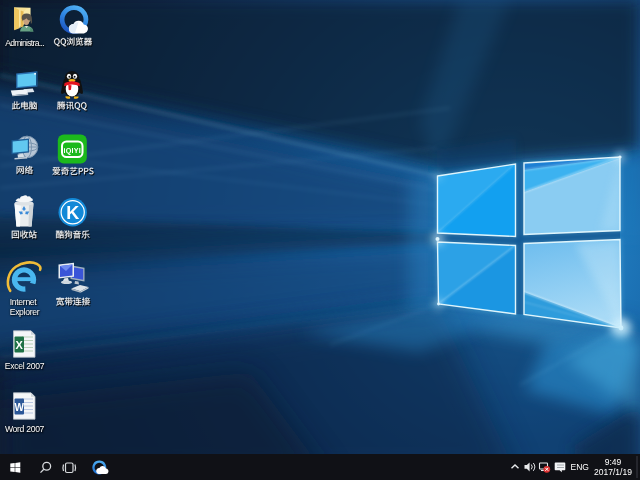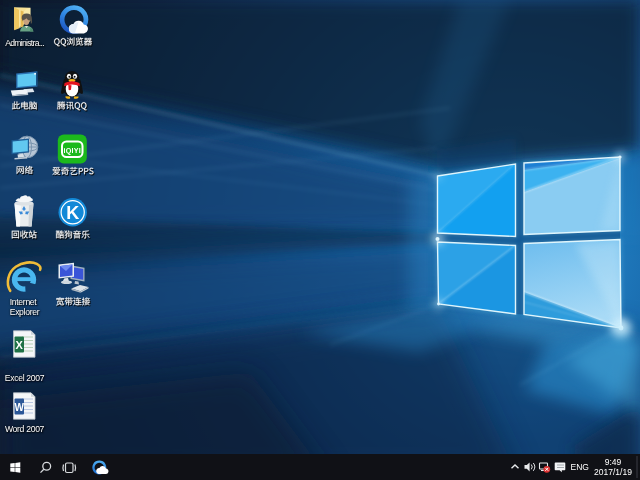--- a/index.html
+++ b/index.html
@@ -373,15 +373,15 @@
 </g>
 <text x="570.5" y="470" font-family="Liberation Sans" font-size="8.5" fill="#fff">ENG</text>
 <text x="613" y="464.5" font-family="Liberation Sans" font-size="8.5" fill="#fff" text-anchor="middle">9:49</text>
 <text x="613" y="474.5" font-family="Liberation Sans" font-size="8.5" fill="#fff" text-anchor="middle">2017/1/19</text>
 <line x1="637" y1="456" x2="637" y2="478" stroke="#3a3d44" stroke-width="1"></line>
 
 </svg>
 
 <div style="font-family:Liberation Sans,sans-serif;font-size:8.6px;color:#fff;position:absolute;text-align:left;text-shadow:0.8px 1px 1.5px rgba(0,0,0,0.95),0 0 2px rgba(0,0,0,0.8);white-space:nowrap;transform:translateX(-50%);left:24.5px;top:38px;letter-spacing:-0.7px;">Administra...</div>
 <div style="font-family:Liberation Sans,sans-serif;font-size:8.6px;color:#fff;position:absolute;text-align:left;text-shadow:0.8px 1px 1.5px rgba(0,0,0,0.95),0 0 2px rgba(0,0,0,0.8);white-space:nowrap;transform:translateX(-50%);left:24.5px;top:296.5px;line-height:10px;letter-spacing:-0.3px;">Internet<br>Explorer</div>
-<div style="font-family:Liberation Sans,sans-serif;font-size:8.6px;color:#fff;position:absolute;text-align:center;text-shadow:0.8px 1px 1.5px rgba(0,0,0,0.95),0 0 2px rgba(0,0,0,0.8);white-space:nowrap;transform:translateX(-50%);left:24.5px;top:361px;letter-spacing:-0.3px;margin-top:12px;">Excel 2007</div>
+<div style="font-family:Liberation Sans,sans-serif;font-size:8.6px;color:#fff;position:absolute;text-align:center;text-shadow:0.8px 1px 1.5px rgba(0,0,0,0.95),0 0 2px rgba(0,0,0,0.8);white-space:nowrap;transform:translateX(-50%);left:24.5px;top:361px;letter-spacing:-0.3px;">Excel 2007</div>
 <div style="font-family:Liberation Sans,sans-serif;font-size:8.6px;color:#fff;position:absolute;text-align:center;text-shadow:0.8px 1px 1.5px rgba(0,0,0,0.95),0 0 2px rgba(0,0,0,0.8);white-space:nowrap;transform:translateX(-50%);left:24.5px;top:424px;letter-spacing:-0.3px;">Word 2007</div>
 
 </div>
 </body></html>

